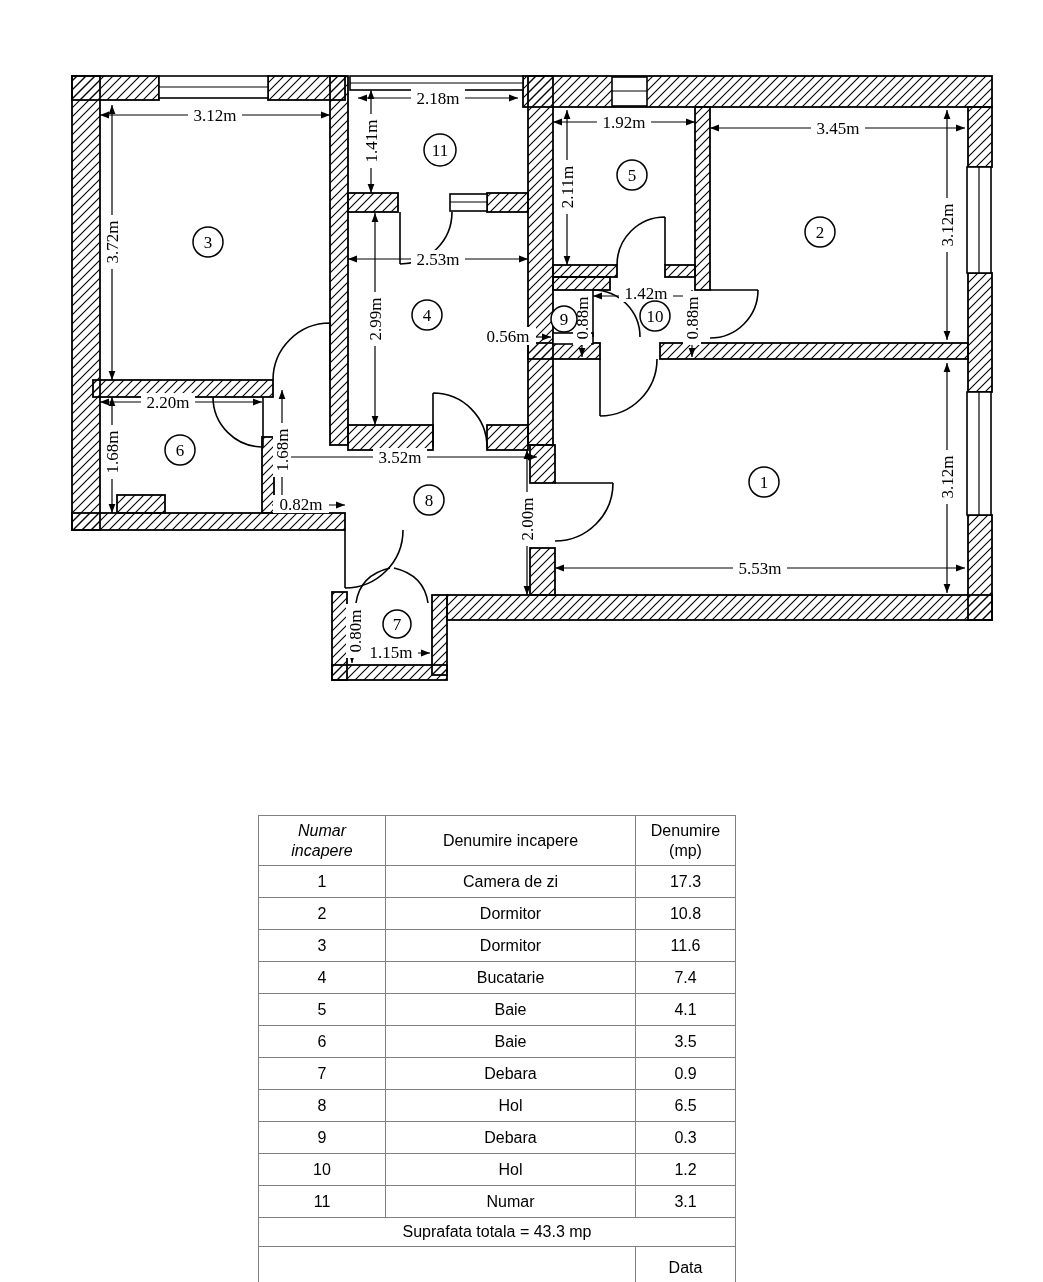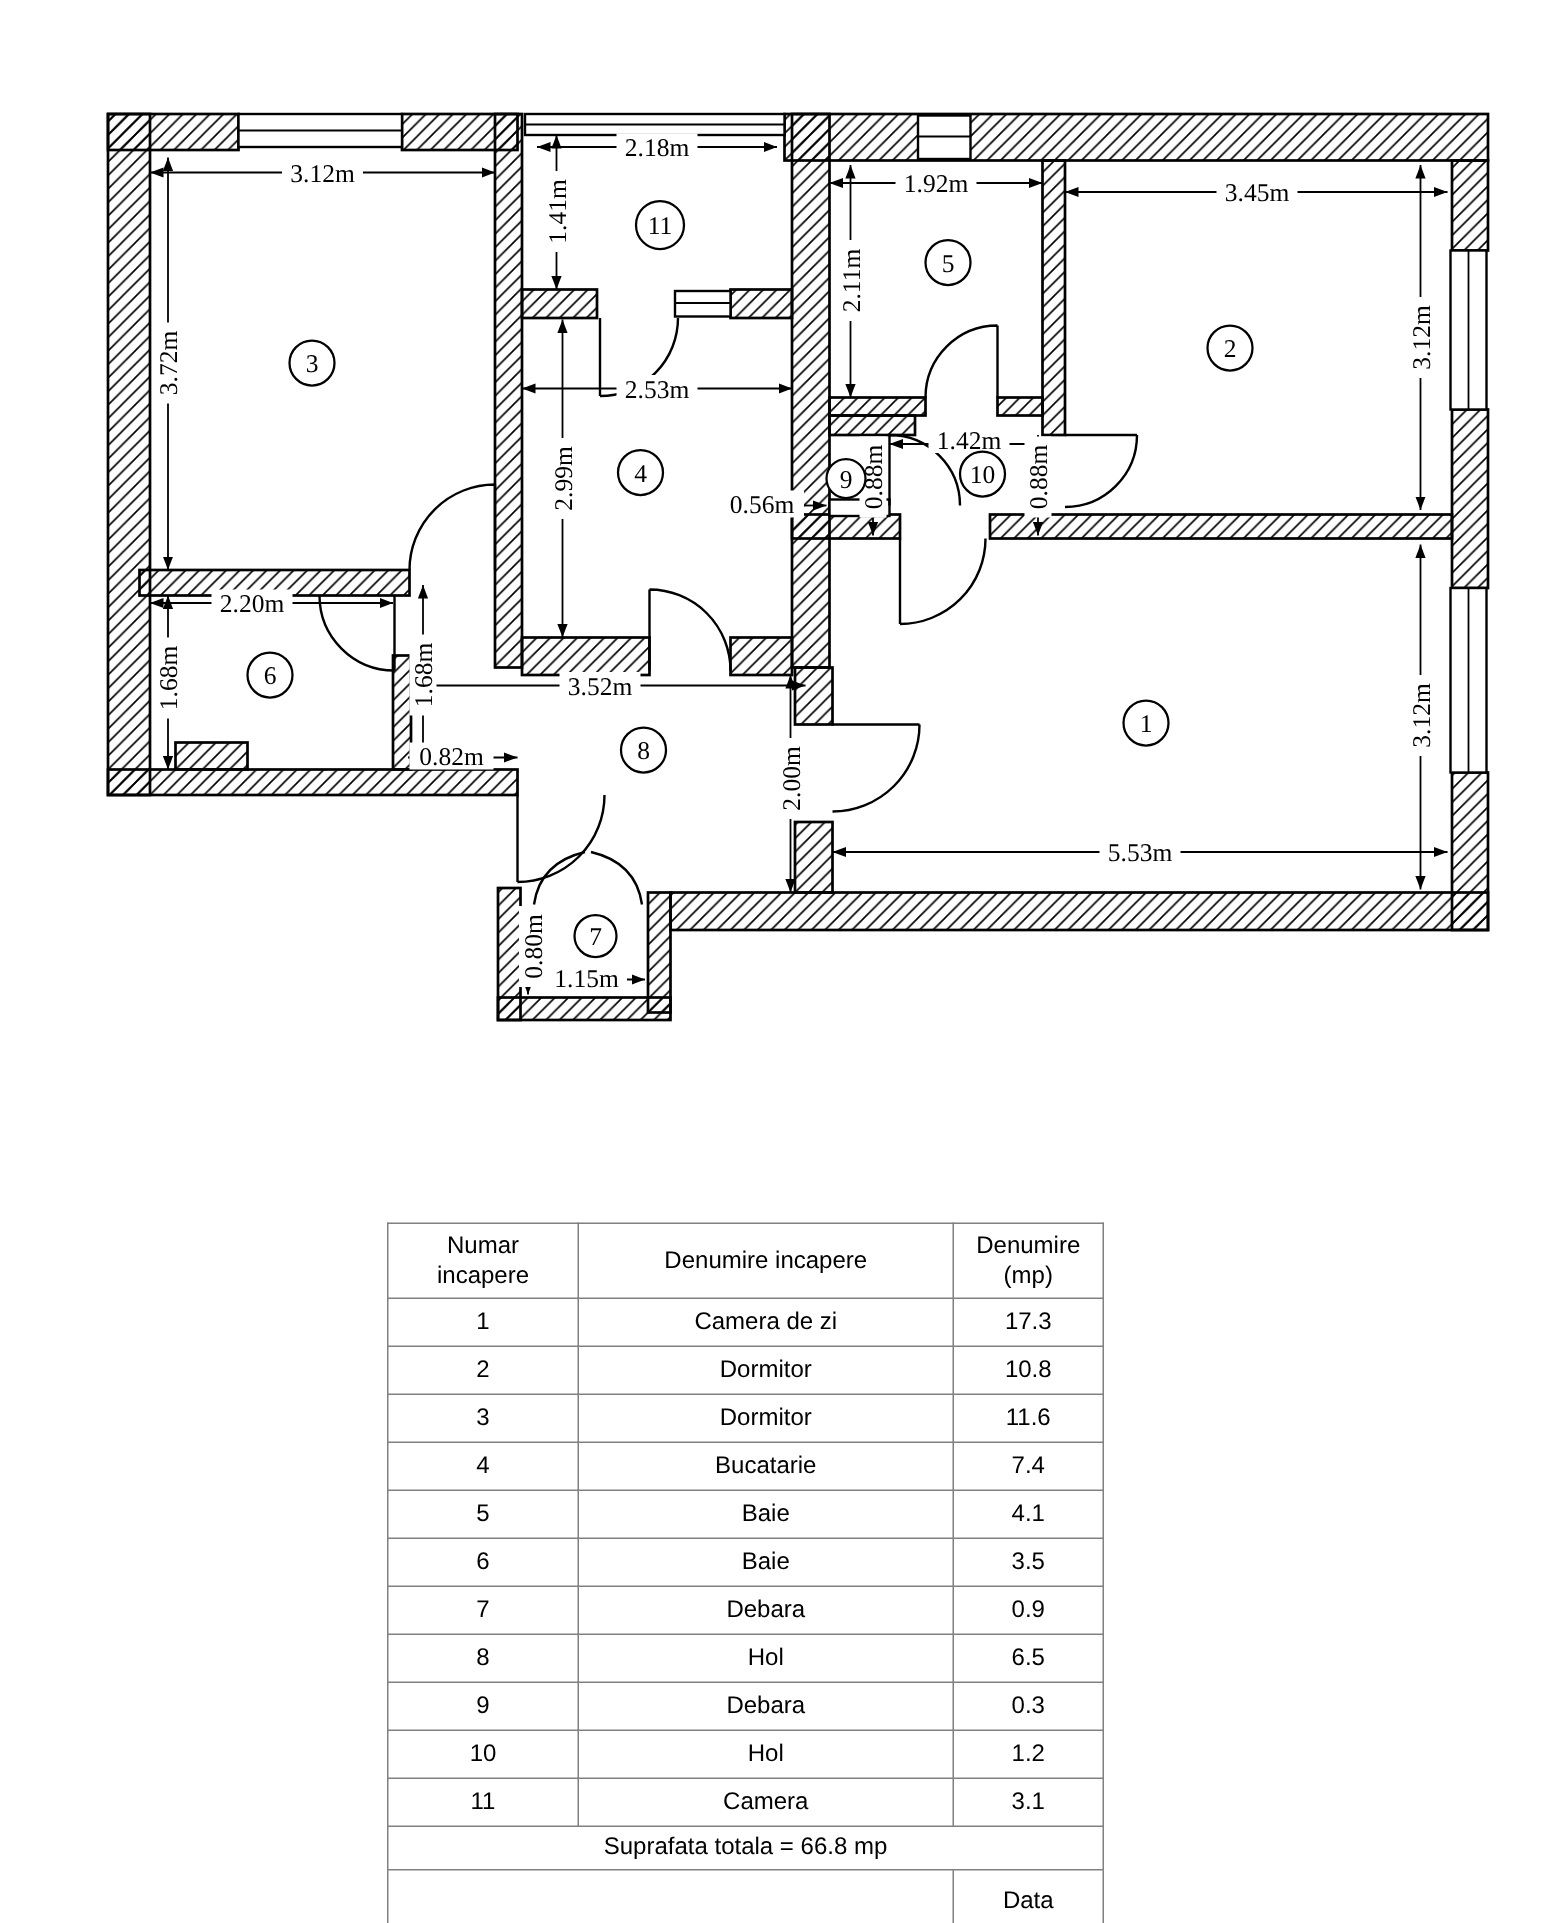--- a/index.html
+++ b/index.html
@@ -18,21 +18,21 @@
   .circ    { fill:#fff; stroke:#000; stroke-width:1.5; }
 
   .areas-table { position:absolute; left:258px; top:815px; width:477px;
                  border-collapse:collapse; table-layout:fixed;
                  font:16px/1.25 "Liberation Sans", sans-serif; color:#000; }
   .areas-table td { border:1px solid #808080; text-align:center; vertical-align:middle; padding:0; }
   .areas-table .hdr  { height:50px; }
   .areas-table .r    { height:32px; }
   .areas-table .sum  { height:29px; }
   .areas-table .foot { height:42px; }
-  .wrapnarrow { display:inline-block; max-width:90px; }
+  .wrapnarrow { display:inline-block; max-width:90px;font-style:italic; }
 </style>
 </head>
 <body>
 
 <div id="stage">
 
 <svg width="1043" height="710" viewBox="0 0 1043 710">
   <defs>
     <pattern id="hatch" width="9" height="9" patternUnits="userSpaceOnUse">
       <path d="M0,9 L9,0 M-2,2 L2,-2 M7,11 L11,7" stroke="#000" stroke-width="1.1"></path>
@@ -353,25 +353,25 @@
       <td>Debara</td>
       <td>0.3</td>
     </tr>
     <tr class="r">
       <td>10</td>
       <td>Hol</td>
       <td>1.2</td>
     </tr>
     <tr class="r">
       <td>11</td>
-      <td>Camera</td>
+      <td>Numar</td>
       <td>3.1</td>
     </tr>
     <tr class="sum">
-      <td colspan="3">Suprafata totala = 66.8 mp</td>
+      <td colspan="3">Suprafata totala = 43.3 mp</td>
     </tr>
     <tr class="foot">
       <td colspan="2"></td>
       <td>Data</td>
     </tr>
   </tbody>
 </table>
 
 </div>
 

